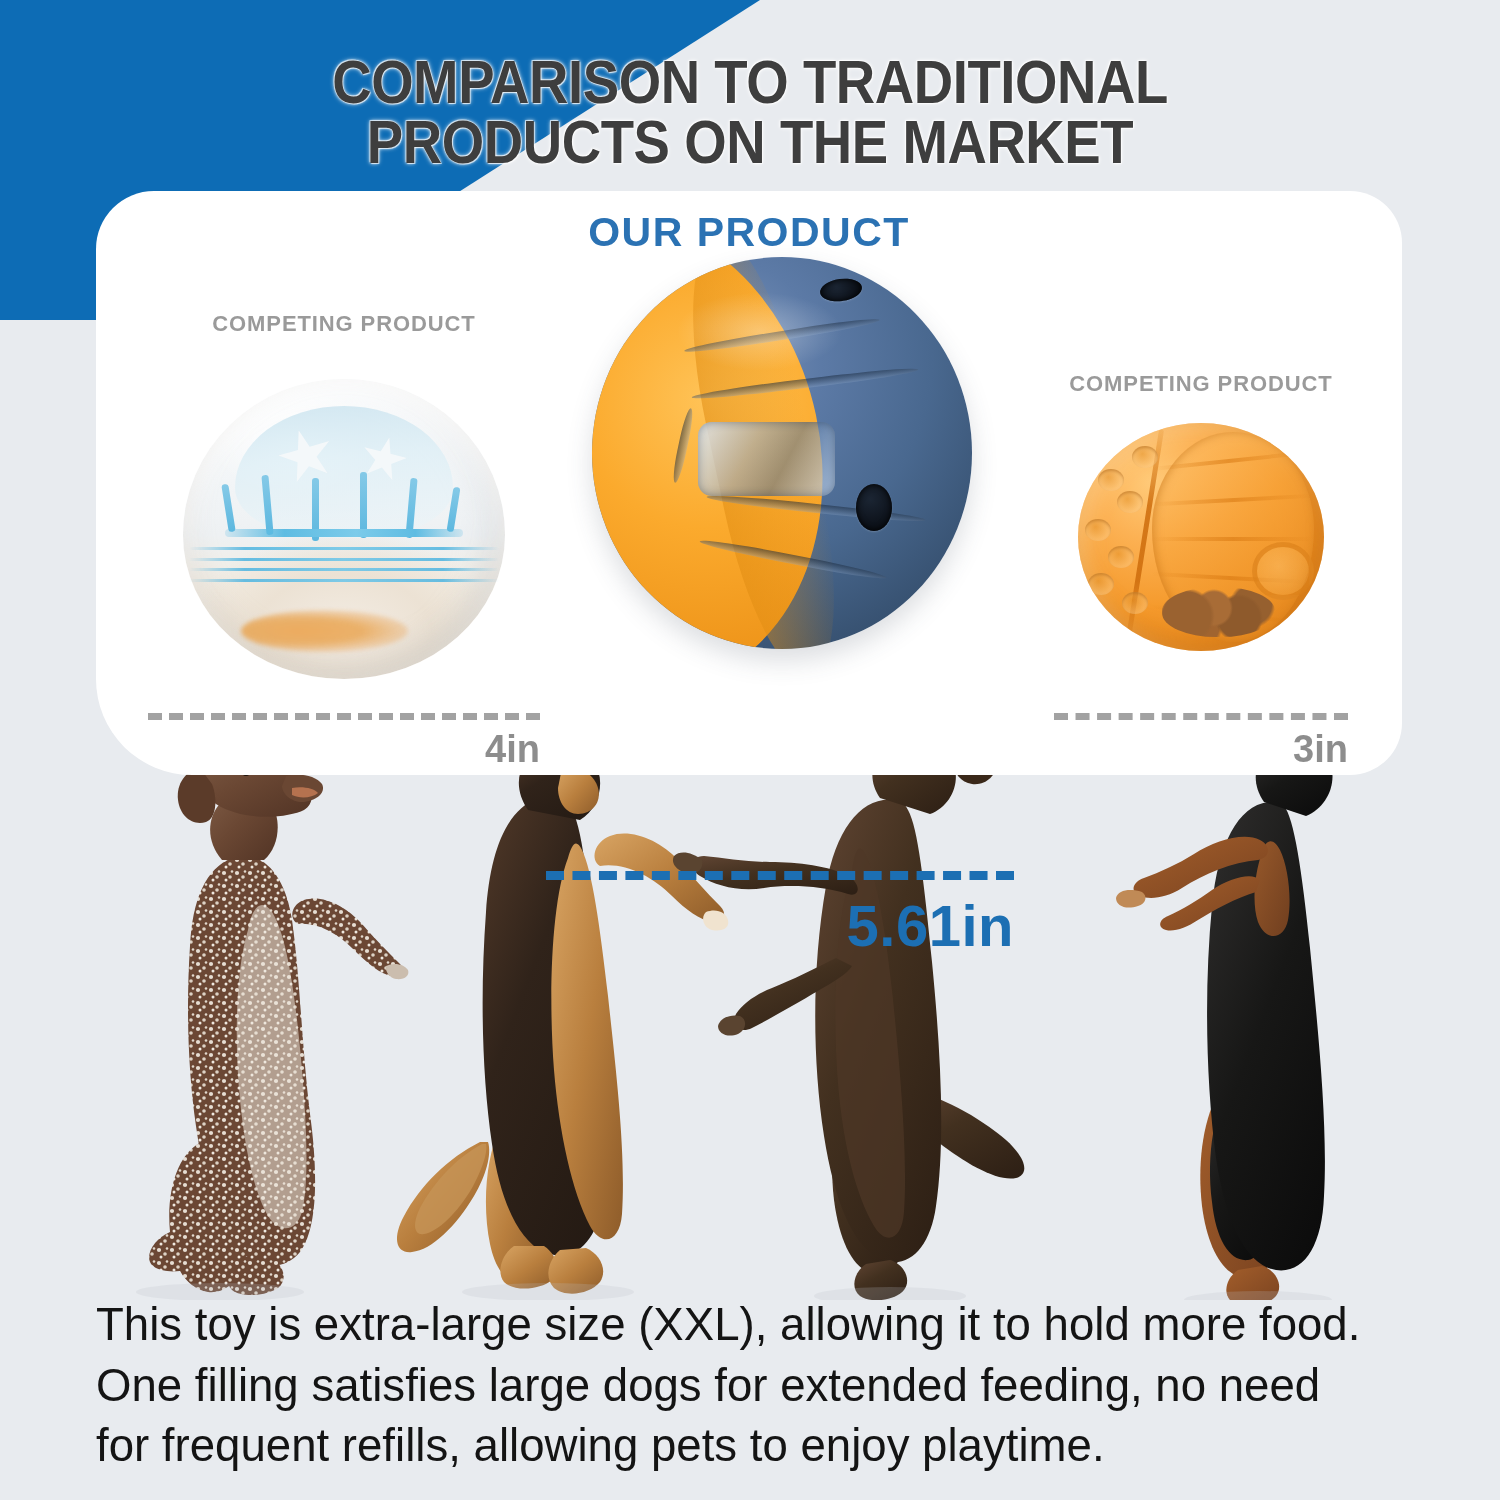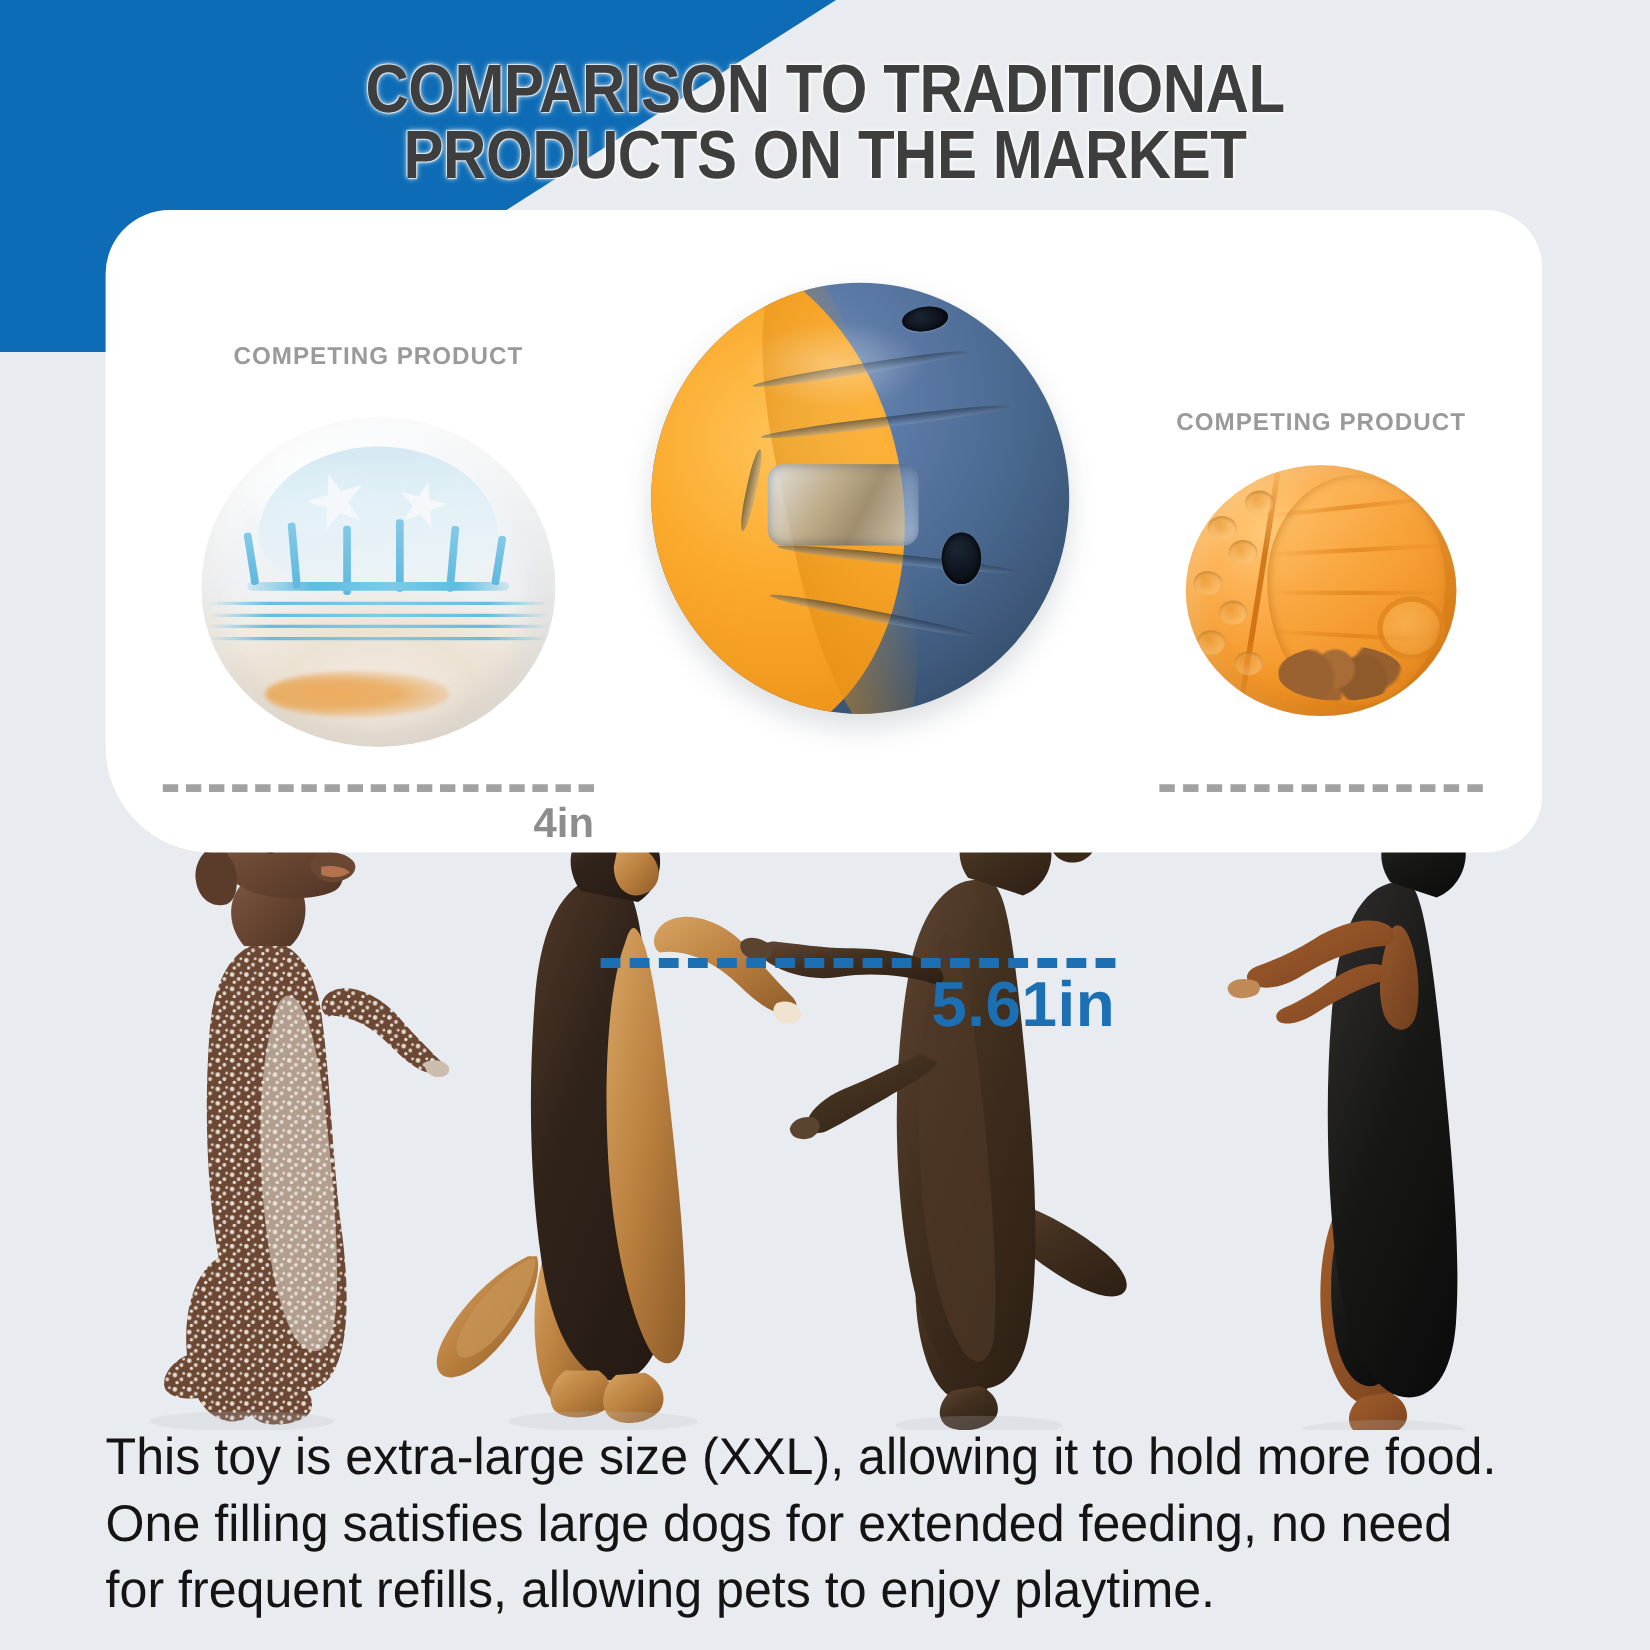--- a/index.html
+++ b/index.html
@@ -207,21 +207,21 @@
 
   
   .measure { position:absolute; text-align:right; }
   .dash {
     height:0; border-top-style:dashed;
   }
   .dash.grey { border-top:7px dashed #a2a2a2; }
   .dash.blue { border-top:9px dashed #1c6fb3; }
   .meas-label { font-weight:bold; white-space:nowrap; }
   .meas-label.grey { color:#8d8d8d; font-size:38px; margin-top:8px; }
-  .meas-label.blue { color:#1c6fb3; font-size:58px; margin-top:0; letter-spacing:.5px; }
+  .meas-label.blue { color:#1c6fb3; font-size:58px; margin-top:12px; letter-spacing:.5px; }
 
   
   #dogs { position:absolute; left:0; top:740px; width:1500px; height:560px; z-index:2; }
 
   
   #blurb {
     position:absolute; left:96px; top:1294px; width:1330px;
     z-index:5;
     font-family:"Liberation Sans Narrow","Liberation Sans", sans-serif;
     font-size:47px;
@@ -240,20 +240,21 @@
   <path d="M0,0 L760,0 L258,320 L0,320 Z" fill="#0d6cb5"></path>
 </svg>
 
 <div id="headline">
   <span class="ln">COMPARISON TO TRADITIONAL</span>
   <span class="ln">PRODUCTS ON THE MARKET</span>
 </div>
 
 <div id="compare-card">
 
+  <div id="our-product-label">OUR PRODUCT</div>
 
   <div class="prod" id="prod-left">
     <div class="comp-label">COMPETING PRODUCT</div>
 
     <div id="ball-left-wrap">
       <div id="ball-left">
         <div class="dome"></div>
         <div class="star s1"></div>
         <div class="star s2"></div>
         <div class="fin" style="left:13%;  top:35%; height:16%; transform:rotate(-9deg);"></div>
@@ -321,20 +322,21 @@
         <div class="dimple" style="left:12%; top:54%;"></div>
         <div class="dimple" style="left:4%;  top:66%;"></div>
         <div class="dimple" style="left:18%; top:74%;"></div>
         <div class="treats"></div>
         <div class="ring"></div>
       </div>
     </div>
 
     <div class="measure" style="left:18px; top:342px; width:294px;">
       <div class="dash grey"></div>
+      <div class="meas-label grey">3in</div>
     </div>
   </div>
 
 </div>
 
 <svg id="dogs" viewBox="0 0 1500 560">
   <defs>
     <linearGradient id="gspBody" x1="0" y1="0" x2="1" y2="1">
       <stop offset="0%" stop-color="#7d5a44"></stop>
       <stop offset="45%" stop-color="#6a4733"></stop>

